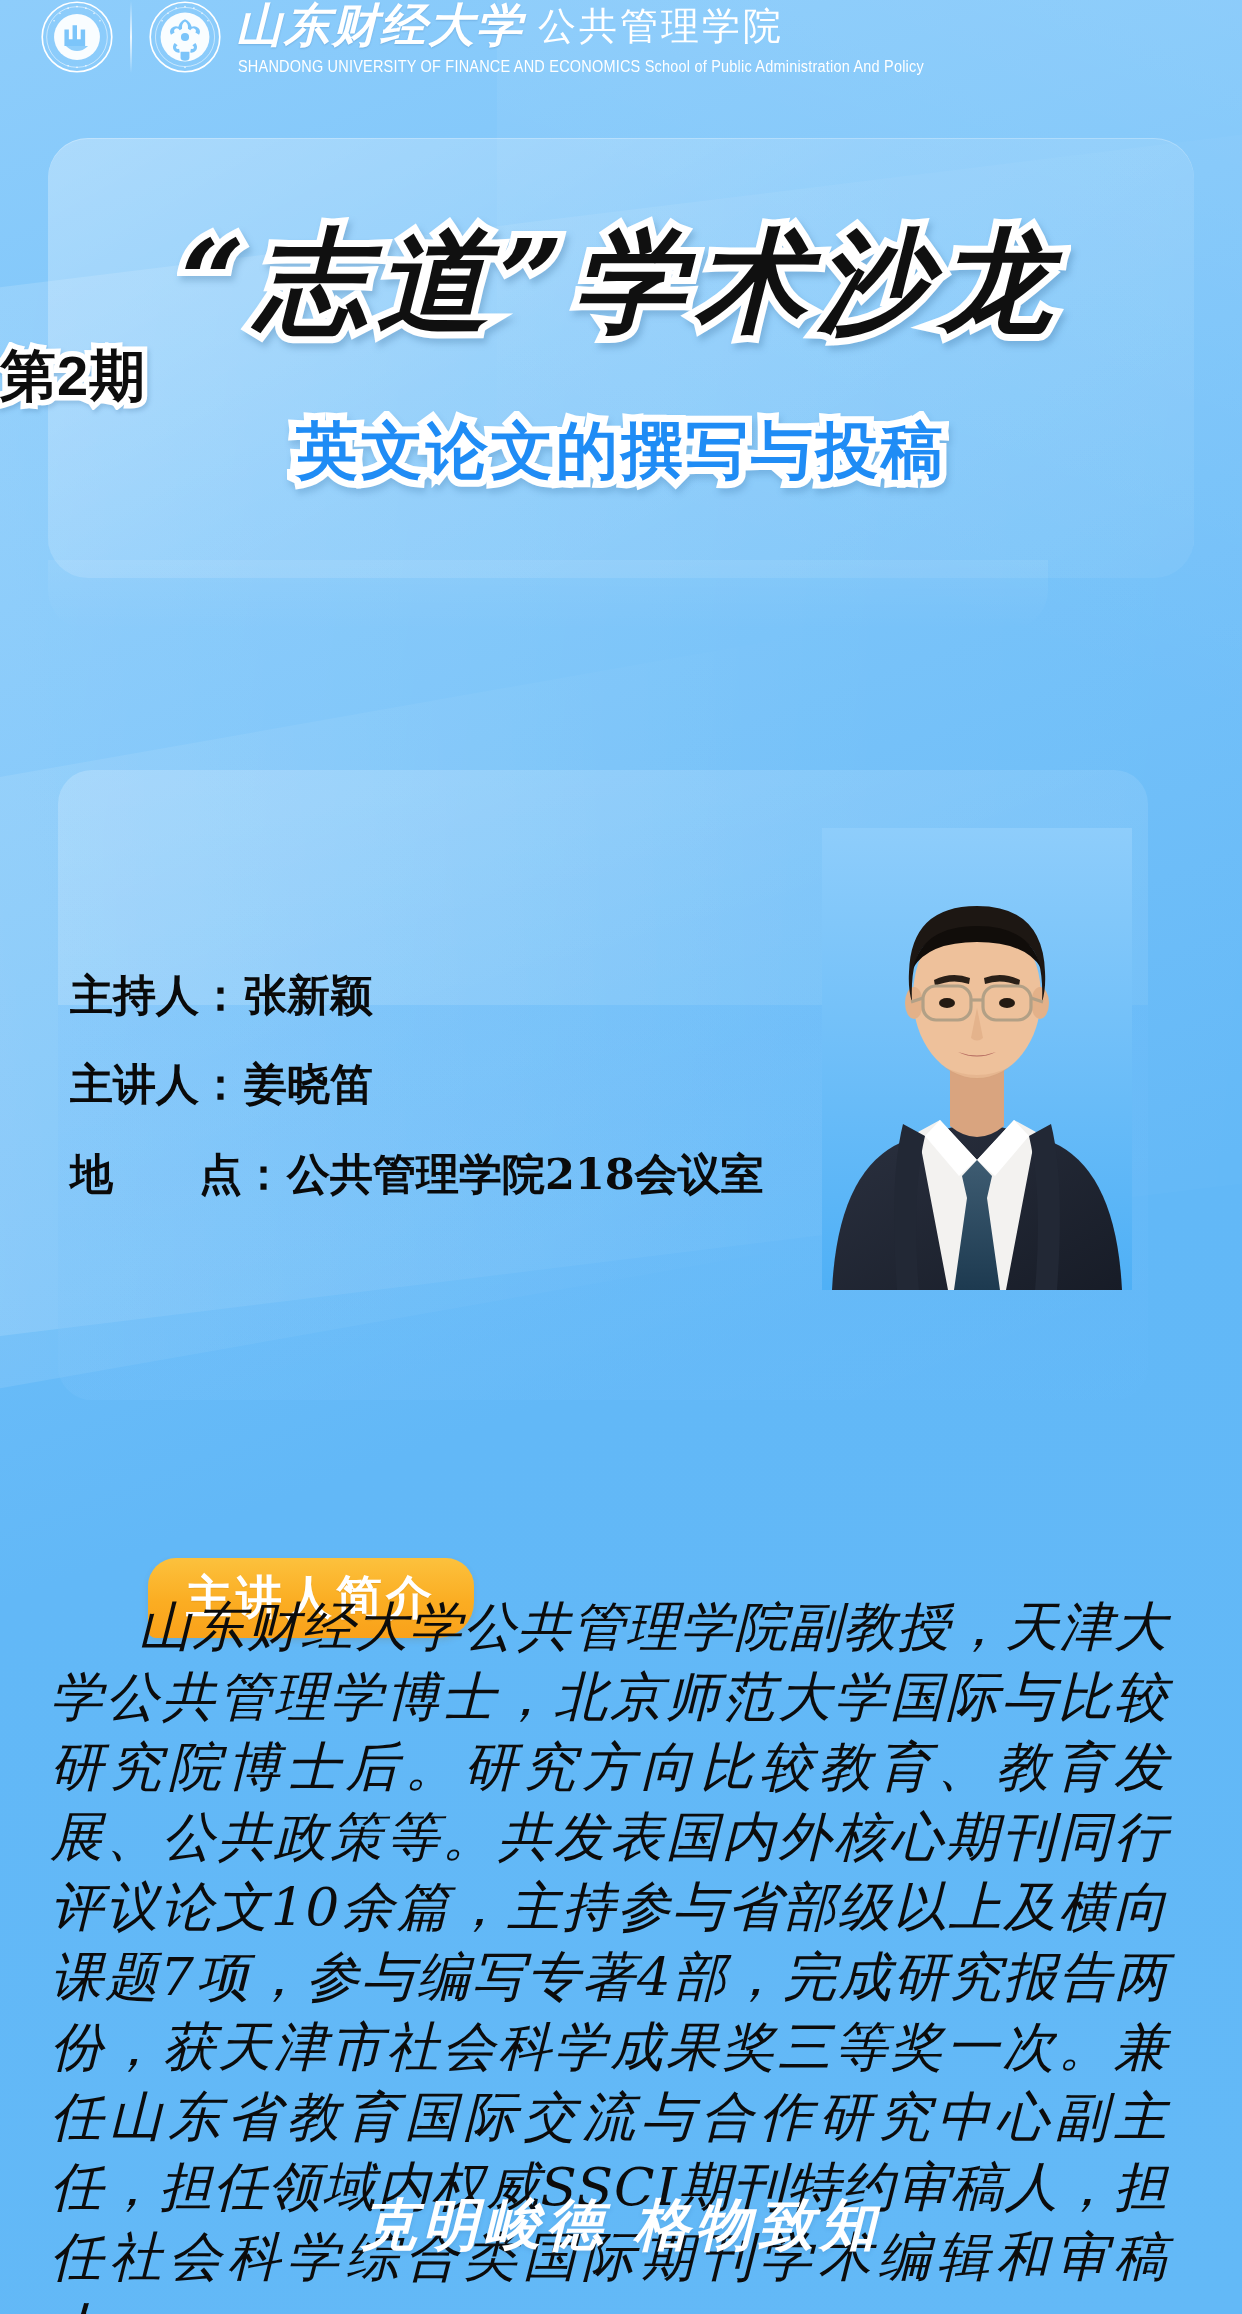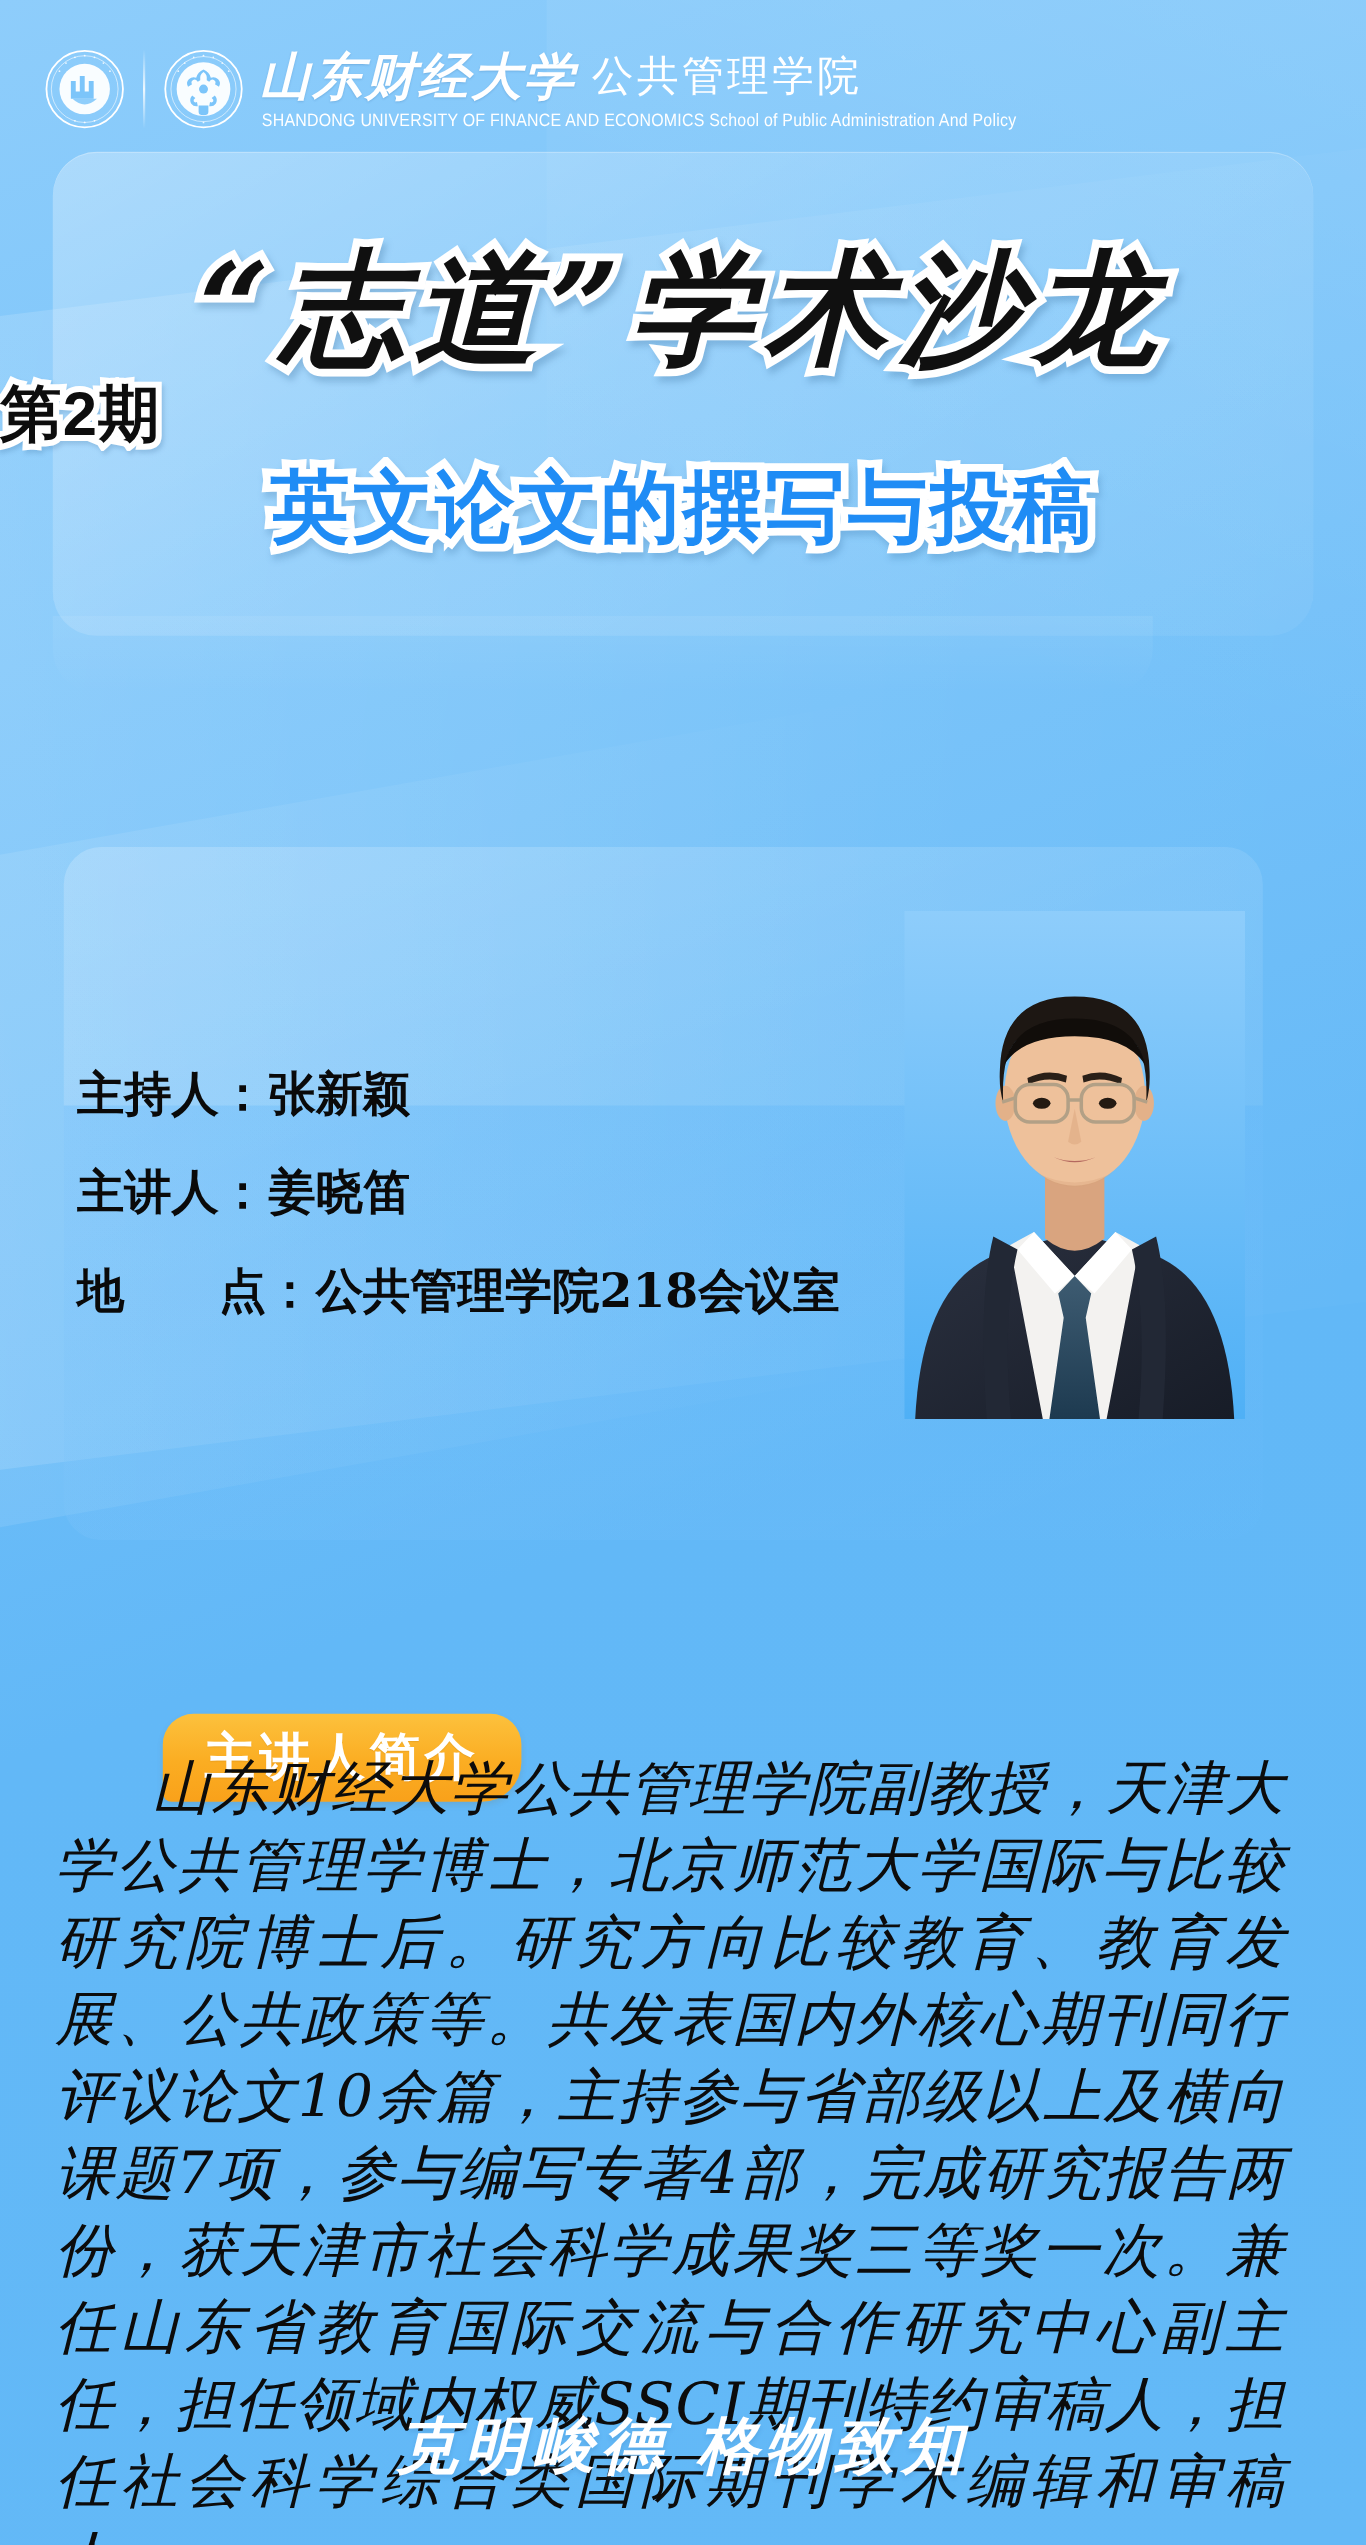--- a/index.html
+++ b/index.html
@@ -31,21 +31,21 @@
   }
   .bg-sheen-c{
     position:absolute;right:-10%;top:0;width:70%;height:38%;
     background:linear-gradient(200deg,rgba(255,255,255,.10),rgba(255,255,255,0) 65%);
     pointer-events:none;
   }
 
   
   .header{
     position:absolute;top:0;left:0;right:0;height:118px;
-    display:flex;align-items:flex-end;padding-left:40px;
+    display:flex;align-items:flex-start;padding-left:40px;
     box-sizing:border-box;
   }
   .logo-group{display:flex;align-items:center;gap:0;}
   .emblem{
     width:74px;height:74px;flex:none;position:relative;
   }
   .emblem svg{display:block;width:74px;height:74px;}
   .logo-divider{
     width:2px;height:72px;margin:0 16px;
     background:linear-gradient(to bottom,rgba(255,255,255,0),rgba(255,255,255,.85),rgba(255,255,255,0));
@@ -108,22 +108,22 @@
     letter-spacing:1px;
     -webkit-text-stroke:11px #ffffff;
     paint-order:stroke fill;
     filter:drop-shadow(2px 3px 2px rgba(40,90,140,.20));
   }
   .title-topic-wrap{
     position:absolute;left:0;right:0;top:420px;text-align:center;
   }
   .title-topic{
     display:inline-block;
-    font-family:Liberation Serif, serif;
-    font-weight:700;font-size:72px;line-height:1.15;
+    font-family:Liberation Mono, monospace;
+    font-weight:700;font-size:62px;line-height:1.15;
     color:#1f8cf5;letter-spacing:3px;
     -webkit-text-stroke:14px #ffffff;
     paint-order:stroke fill;
     white-space:nowrap;
     filter:drop-shadow(2px 5px 3px rgba(35,95,150,.22));
   }
 
   
   .info-panel{
     position:absolute;left:58px;top:770px;width:1090px;height:630px;

